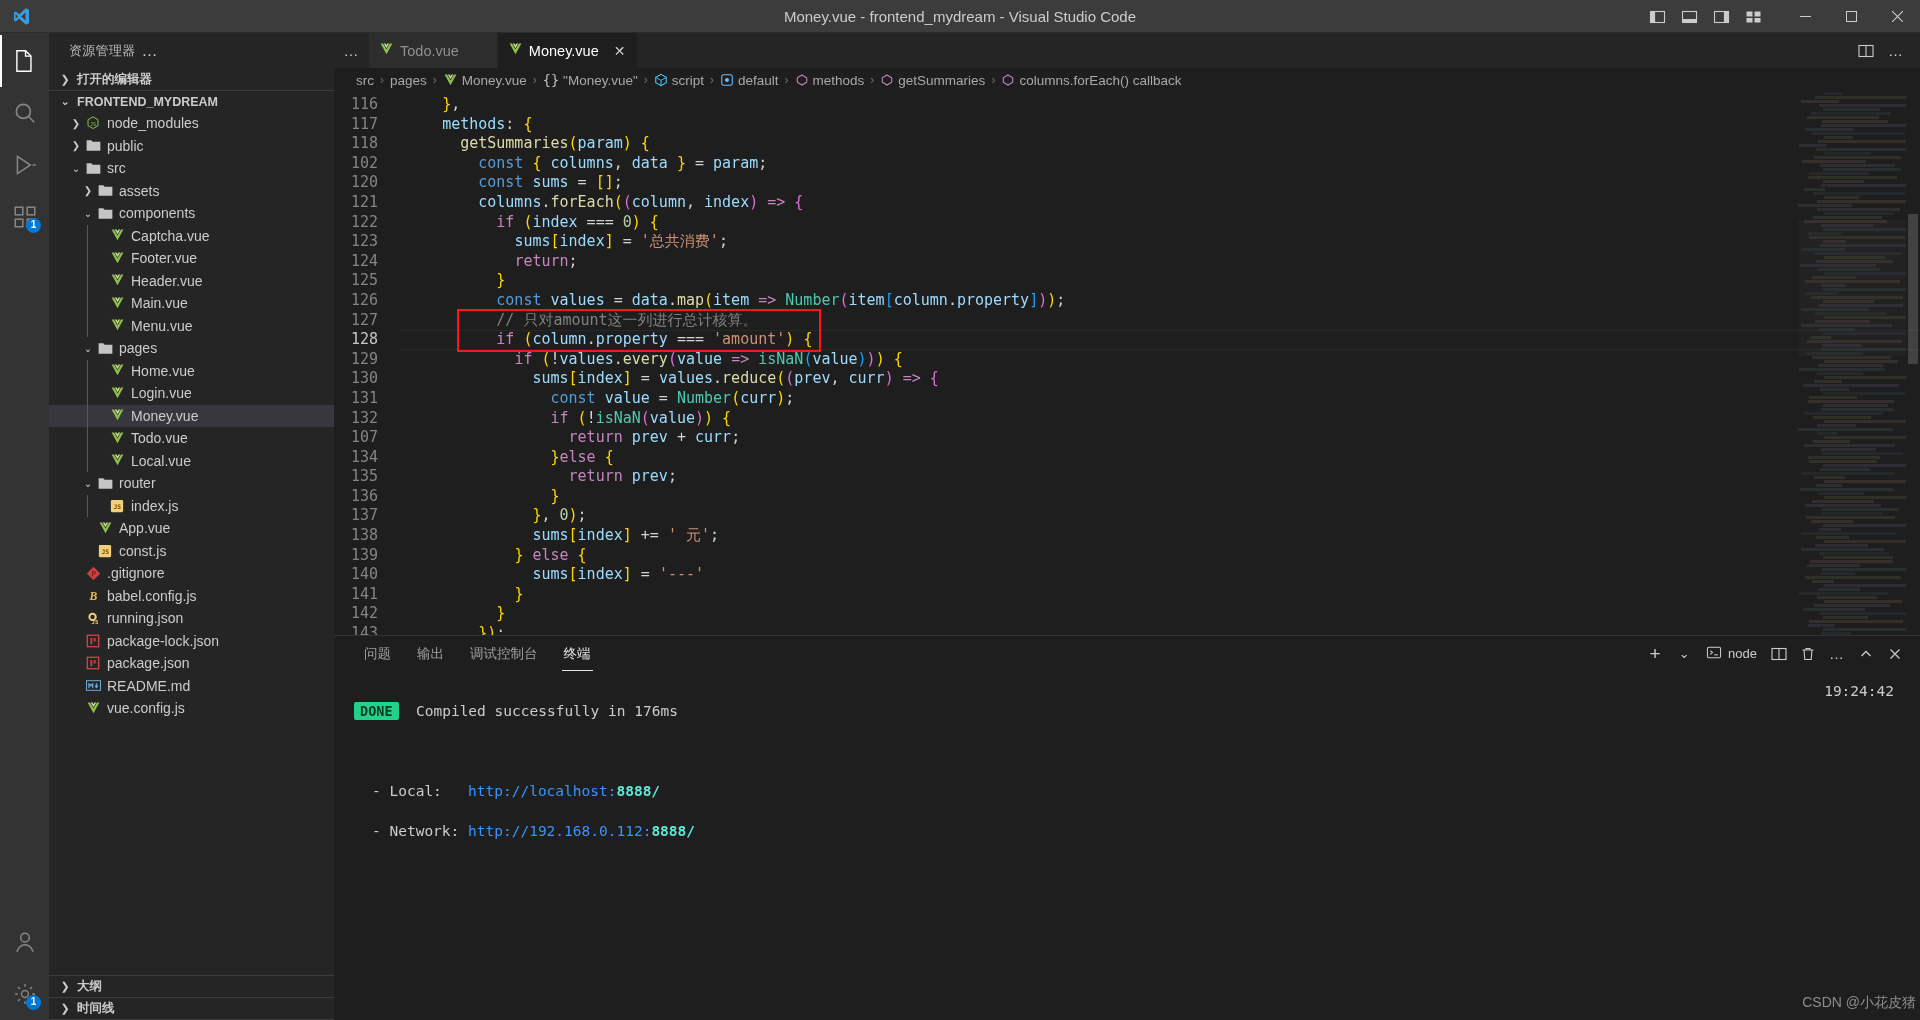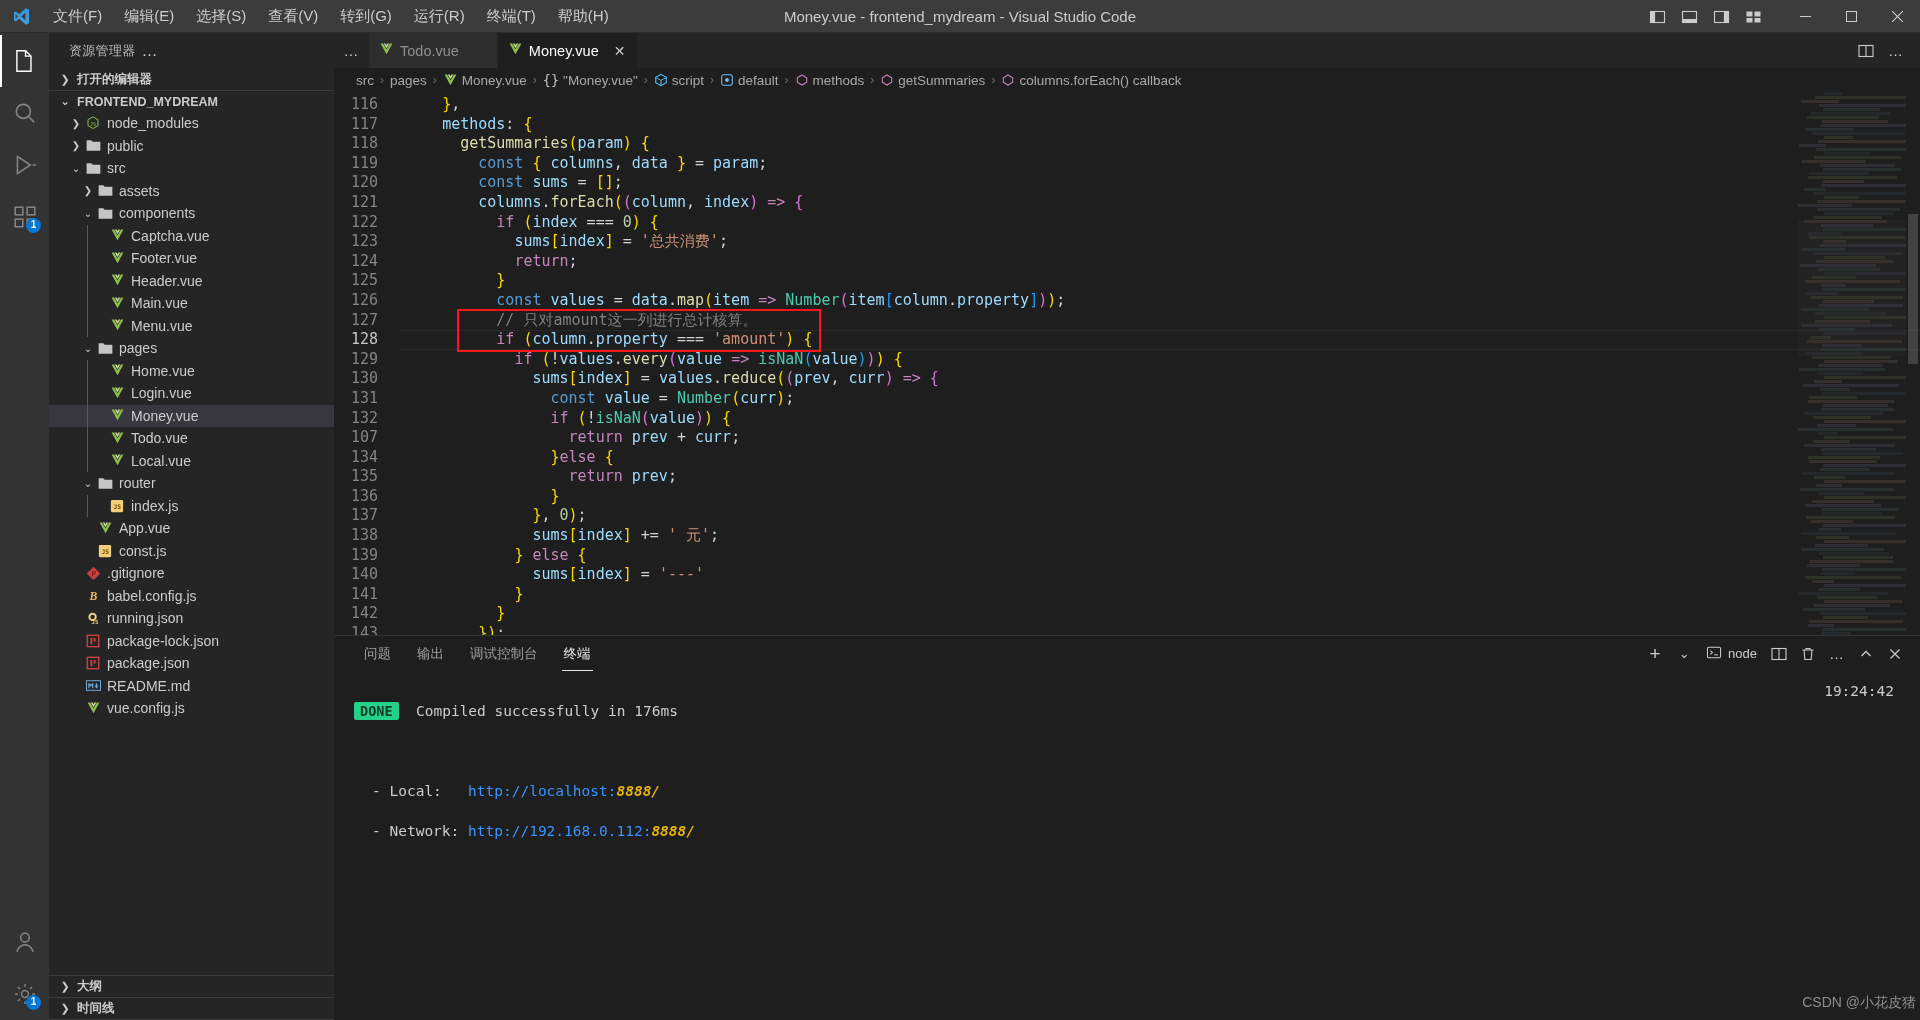--- a/index.html
+++ b/index.html
@@ -178,45 +178,35 @@
   .term-select { display: flex; align-items: center; gap: 6px; font-size: 13px; color: #cccccc; padding: 0 6px; }
   .panel-body {
     flex: 1; font-family: "DejaVu Sans Mono", "Liberation Mono", monospace;
     font-size: 14.5px; line-height: 20px; color: #cccccc; padding: 10px 0 0 20px;
     position: relative; white-space: pre;
   }
   .done-badge { background: #23d18b; color: #0b3b22; font-weight: bold; padding: 1px 6px; border-radius: 2px; font-size: 13.5px;}
   .term-ok { color: #cccccc; }
   .term-time { position: absolute; right: 26px; top: 10px; font-size: 14.5px; color: #cccccc; font-family: "DejaVu Sans Mono", monospace;}
   .link { color: #3794ff; }
-  .link-b { color: #eab308; font-weight: bold; font-style: italic; }
+  .link-b { color: #5eead4; font-weight: bold; }
 
   .watermark {
     position: absolute; right: 4px; bottom: 8px; font-size: 14px; color: #8d8d8d;
     font-family: "Liberation Sans", sans-serif;
   }
 </style>
 </head>
 <body>
 
 <div class="titlebar">
   <div class="vs-logo">
     <svg viewBox="0 0 24 24">
         <path fill="#3b9bdd" d="M17.5 1.5 9.2 9.3 4.6 5.8 2.5 6.9v10.2l2.1 1.1 4.6-3.5 8.3 7.8 4-2V3.5l-4-2zM17 7.1v9.8l-5.3-4.9L17 7.1zM4.6 8.9 7.3 12l-2.7 3.1V8.9z"></path>
       </svg>
-  </div>
-  <div class="menus">
-    <div class="menu-item">文件(F)</div>
-    <div class="menu-item">编辑(E)</div>
-    <div class="menu-item">选择(S)</div>
-    <div class="menu-item">查看(V)</div>
-    <div class="menu-item">转到(G)</div>
-    <div class="menu-item">运行(R)</div>
-    <div class="menu-item">终端(T)</div>
-    <div class="menu-item">帮助(H)</div>
   </div>
   <div class="window-title">Money.vue - frontend_mydream - Visual Studio Code</div>
   <div class="win-controls">
     <div class="layout-icons">
       <div class="li">
         <svg viewBox="0 0 16 16">
             <rect x="1" y="2.5" width="14" height="11" fill="none" stroke="#cccccc" stroke-width="1.1"></rect>
             <rect x="1" y="2.5" width="4.6" height="11" fill="#cccccc"></rect>
           </svg>
       </div>
@@ -750,21 +740,21 @@
           </span>
           <span>columns.forEach() callback</span>
         </span>
       </div>
 
     <div class="code-wrap">
       <div class="gutter" id="gutter">
           <div class="ln">116</div>
           <div class="ln">117</div>
           <div class="ln">118</div>
-          <div class="ln">119</div>
+          <div class="ln">102</div>
           <div class="ln">120</div>
           <div class="ln">121</div>
           <div class="ln">122</div>
           <div class="ln">123</div>
           <div class="ln">124</div>
           <div class="ln">125</div>
           <div class="ln">126</div>
           <div class="ln">127</div>
           <div class="ln cur">128</div>
           <div class="ln">129</div>

